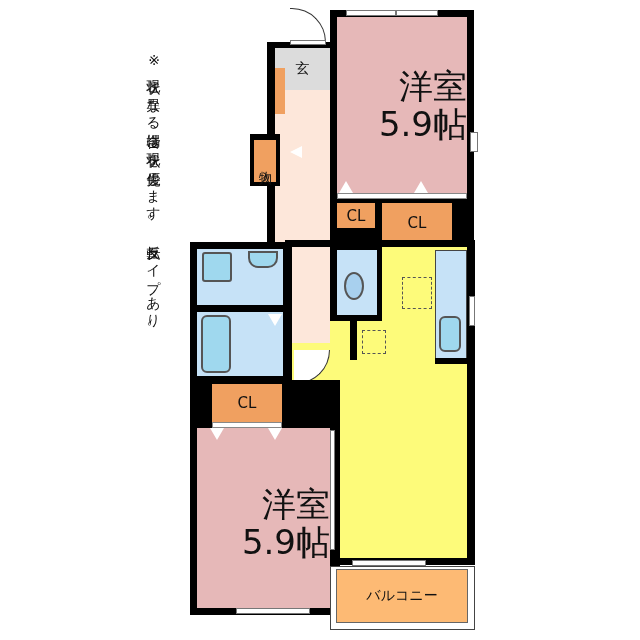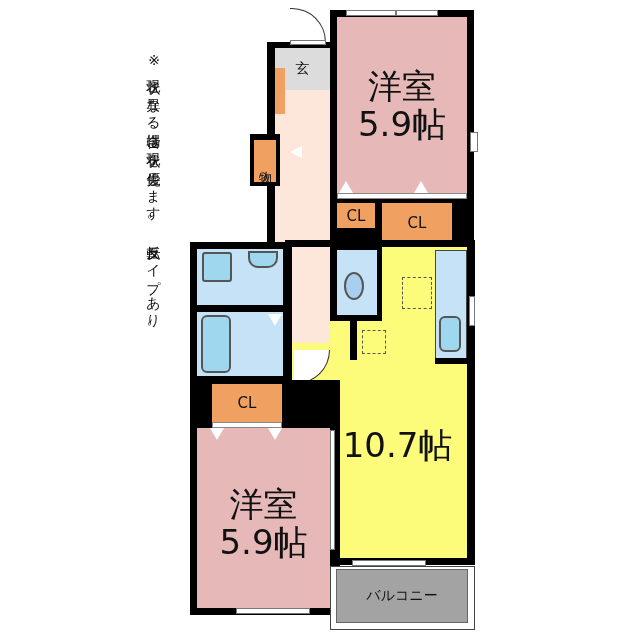--- a/index.html
+++ b/index.html
@@ -5,23 +5,23 @@
   html,body{margin:0;padding:0;background:#fff;}
   body{width:640px;height:640px;position:relative;overflow:hidden;font-family:"DejaVu Sans","Liberation Sans",sans-serif;}
   .abs{position:absolute;box-sizing:border-box;}
   .wall{background:#000;}
   .pink{background:#e6b8b8;}
   .yellow{background:#fdfb7a;}
   .peach{background:#fde7da;}
   .gray{background:#dcdcdc;}
   .orange{background:#f0a060;}
   .blue{background:#c6e2f7;}
-  .balc{background:#a3a3a3;}
+  .balc{background:#fdba74;}
   .label{display:flex;align-items:center;justify-content:center;color:#111;}
-  .big{font-size:34px;line-height:38px;text-align:center;flex-direction:column;}
+  .big{font-size:34px;line-height:38px;text-align:center;flex-direction:column;align-items:flex-end;}
   .cl{font-size:15px;text-align:center;}
   .note{writing-mode:vertical-rl;font-size:14px;letter-spacing:1px;color:#111;line-height:20px;}
   .win{background:#fff;border:1px solid #777;}
   .fixture{background:#9fd8ee;border:2px solid #555;border-radius:6px;}
   .tri{width:0;height:0;border-left:7px solid transparent;border-right:7px solid transparent;border-bottom:12px solid #fff;}
   .tri-d{width:0;height:0;border-left:7px solid transparent;border-right:7px solid transparent;border-top:12px solid #fff;}
   .dashed{border:1.5px dashed #555;}
 </style>
 </head>
 <body>
@@ -87,21 +87,20 @@
 <div class="abs dashed" style="left:402px;top:277px;width:30px;height:32px;"></div>
 
 <div class="abs blue" style="left:435px;top:250px;width:32px;height:110px;border:1px solid #444;"></div>
 <div class="abs fixture" style="left:439px;top:316px;width:22px;height:36px;"></div>
 <div class="abs wall" style="left:435px;top:358px;width:40px;height:6px;"></div>
 <div class="abs win" style="left:469px;top:296px;width:6px;height:30px;"></div>
 
 <div class="abs" style="left:294px;top:350px;width:36px;height:34px;border-bottom:1px solid #333;border-right:1px solid #333;border-bottom-right-radius:36px;background:#fff;"></div>
 
 <div class="abs label big" style="left:330px;top:400px;width:135px;height:90px;">
-  <span>10.7帖</span>
 </div>
 
 <div class="abs wall" style="left:190px;top:380px;width:150px;height:235px;"></div>
 <div class="abs orange label cl" style="left:212px;top:384px;width:70px;height:38px;">
     <span>CL</span>
   </div>
 <div class="abs" style="left:212px;top:422px;width:70px;height:6px;background:#fff;border:1px solid #888;"></div>
 <div class="abs pink" style="left:197px;top:428px;width:133px;height:180px;"></div>
 <div class="abs tri-d" style="left:210px;top:428px;"></div>
 <div class="abs tri-d" style="left:268px;top:428px;"></div>

